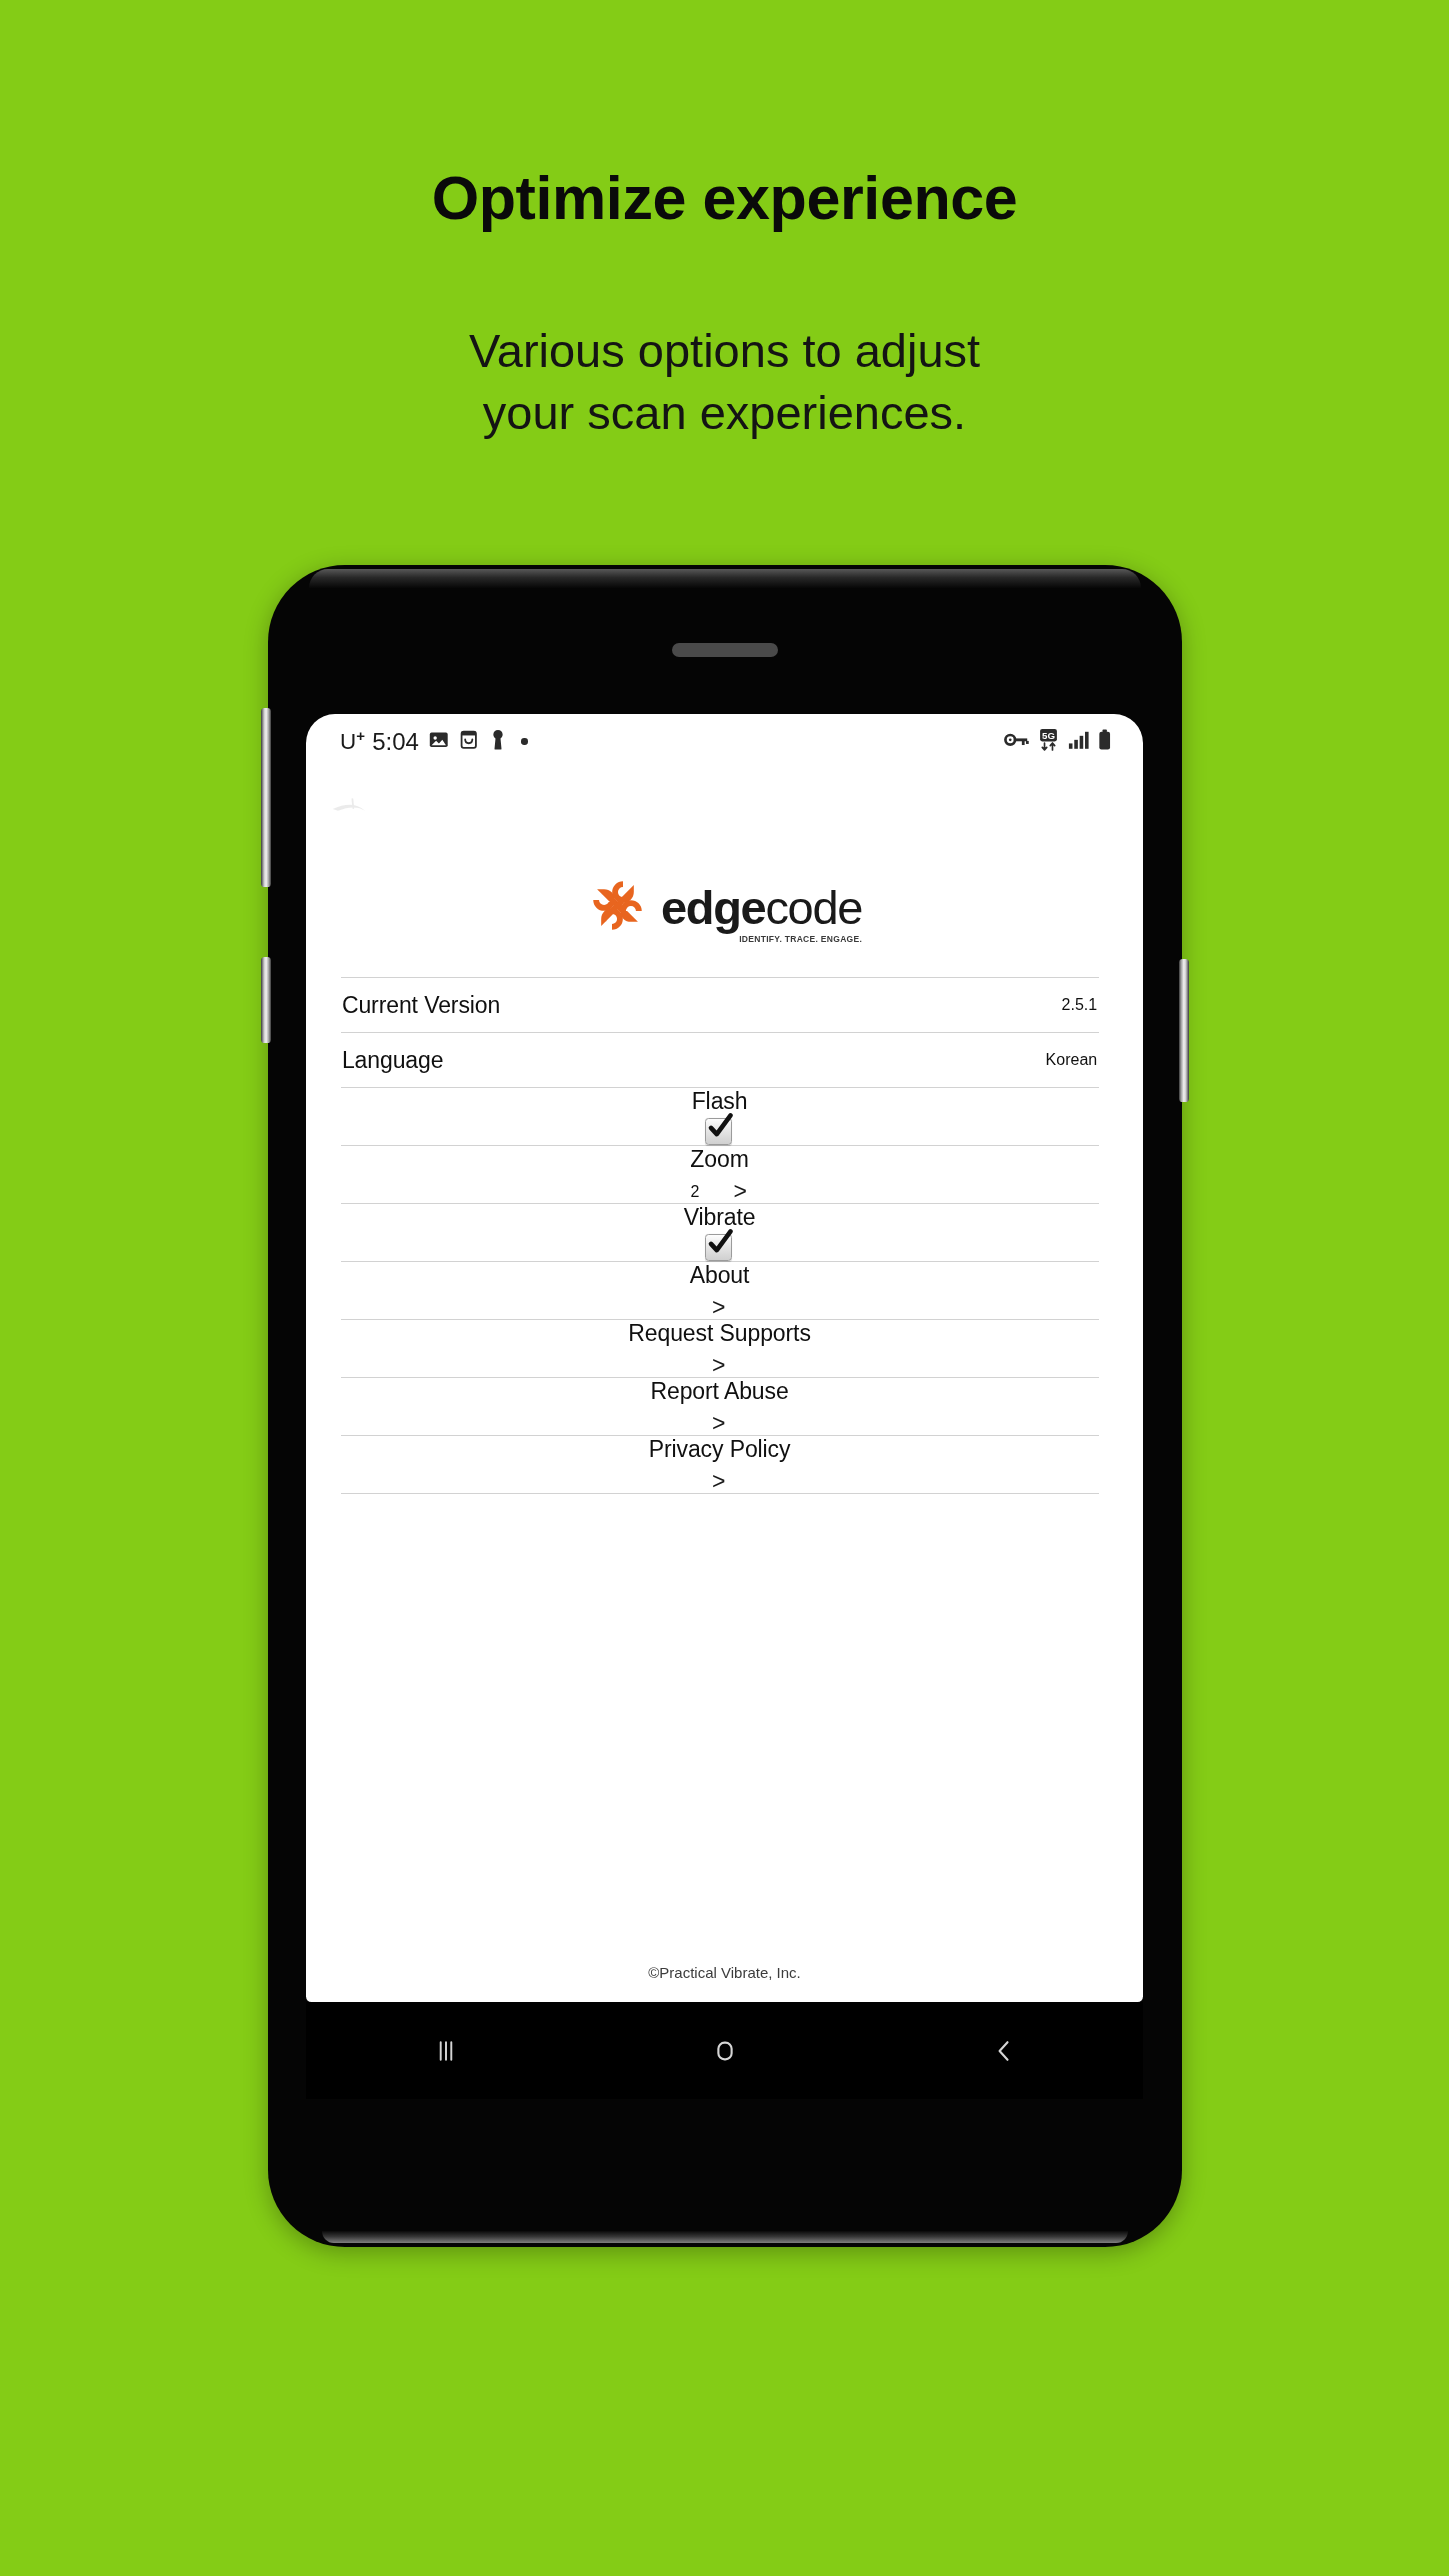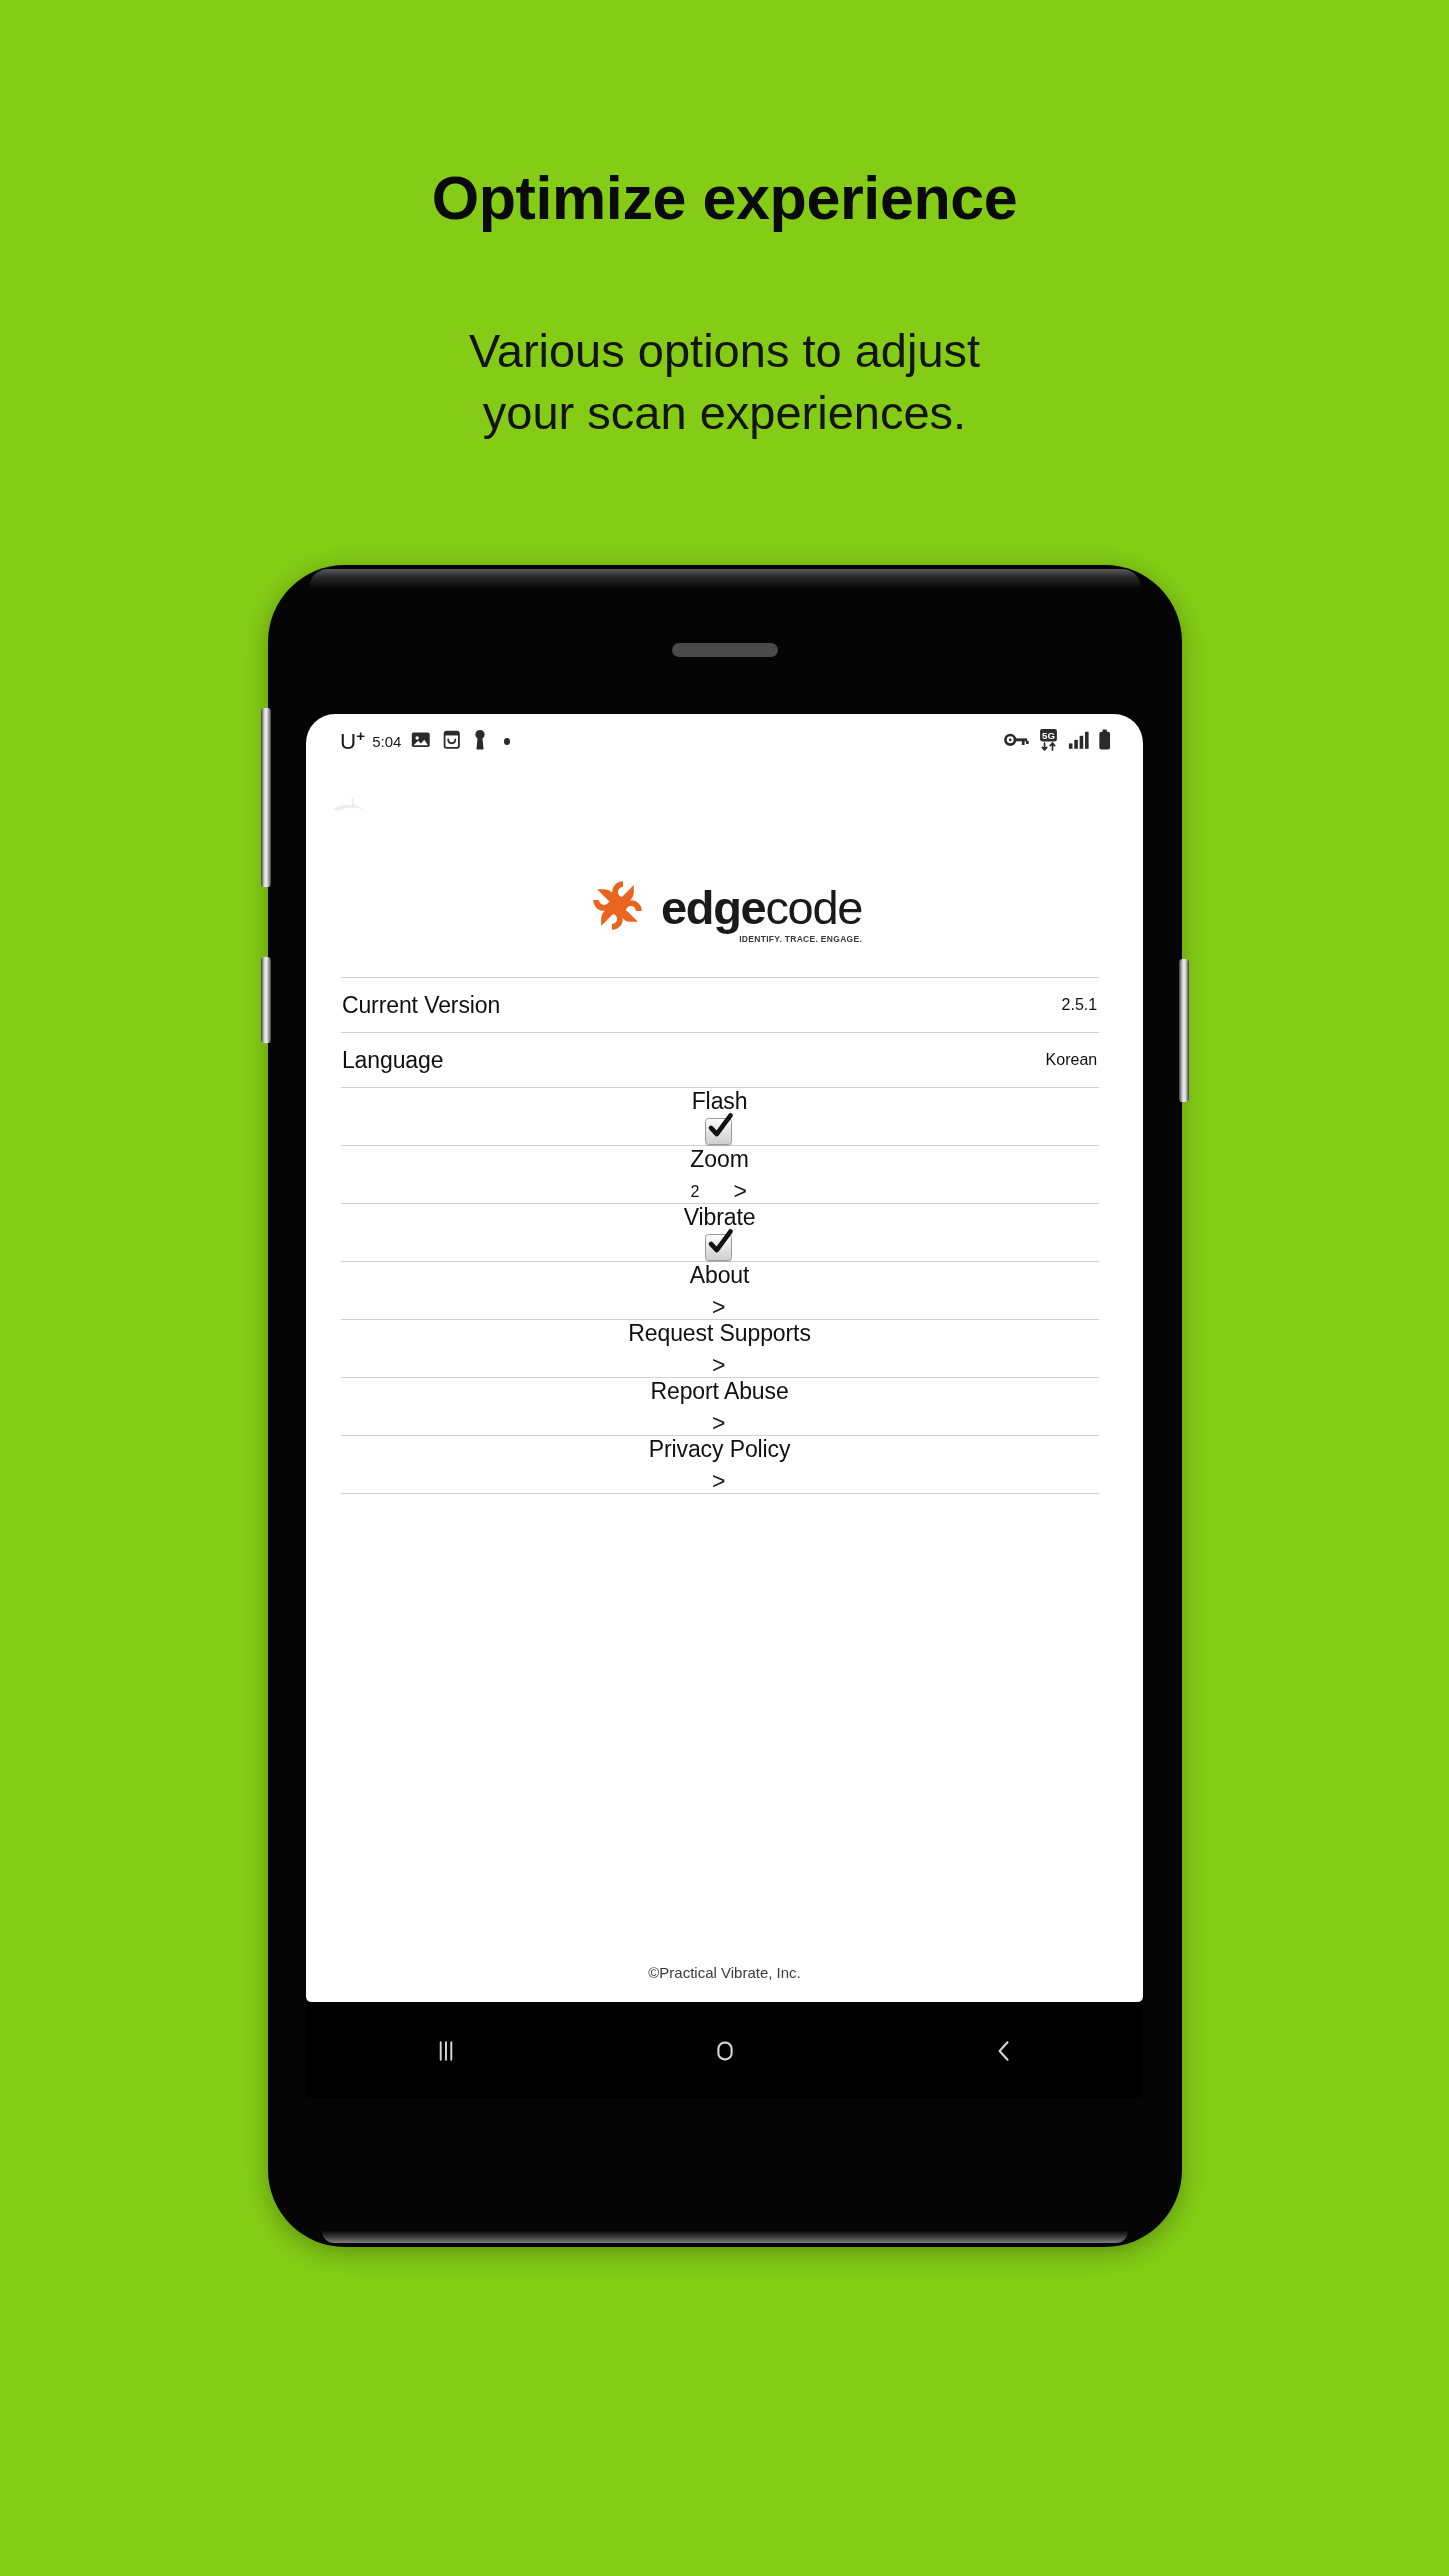--- a/index.html
+++ b/index.html
@@ -136,21 +136,21 @@
 
   .carrier {
     font-size: 22.4px;
     font-weight: 500;
     color: #1b1b1b;
     letter-spacing: 0px;
   }
   .carrier sup { font-size: 15px; font-weight: 700; }
 
   .clock {
-    font-size: 15px;
+    font-size: 24px;
     font-weight: 500;
     color: #1b1b1b;
     margin-left: -1.8px;
   }
 
   .sb-icon { display: block; }
   .sb-dot {
     width: 6.3px; height: 6.3px; border-radius: 50%;
     background: #2b2b2b; margin-left: 5.4px;
   }

